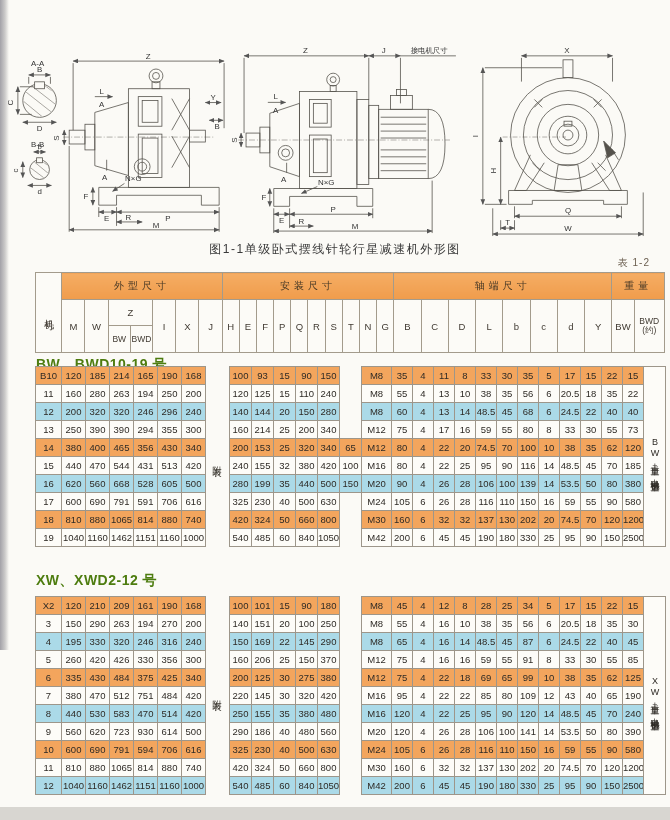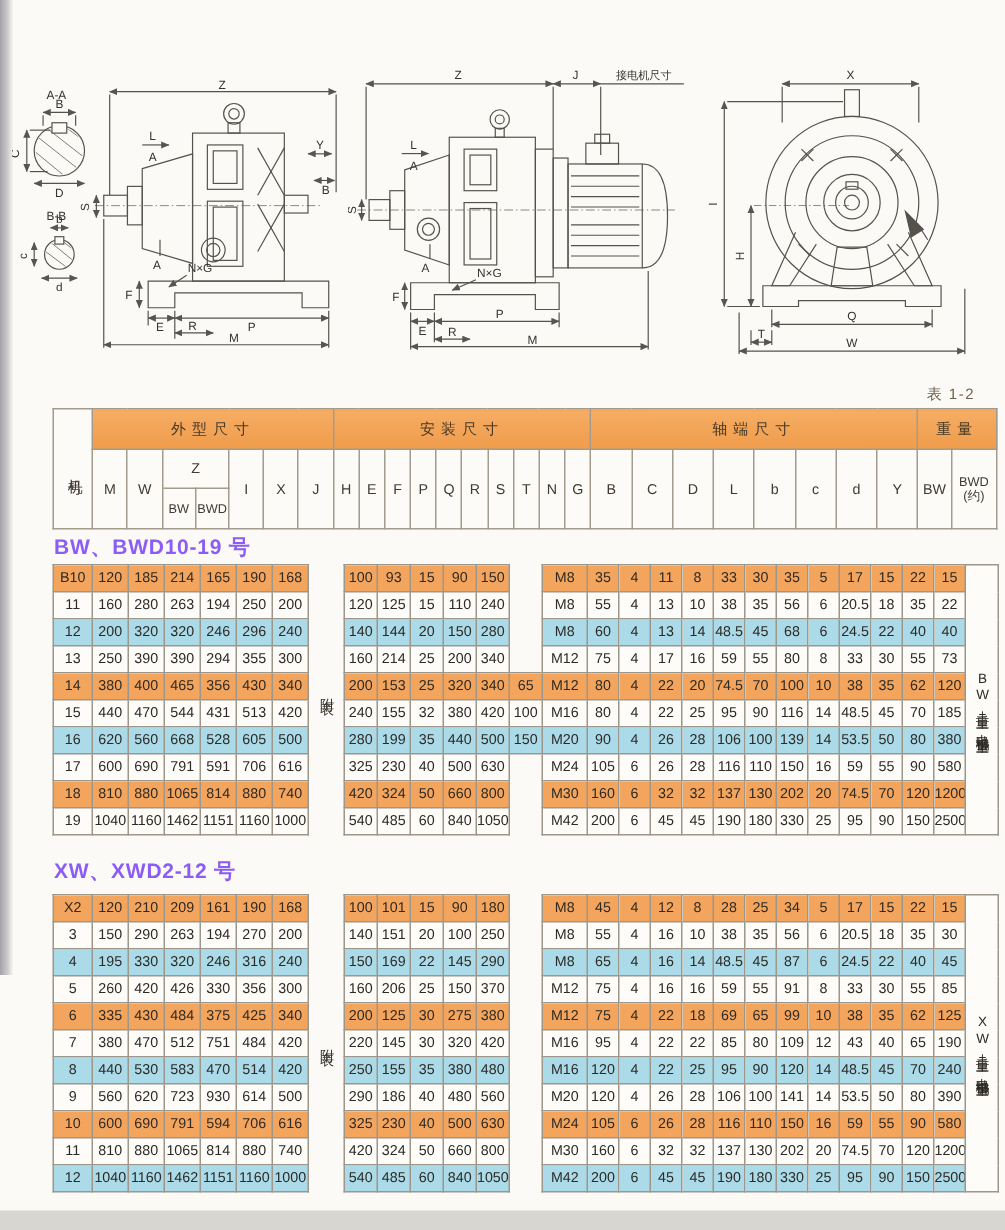--- a/index.html
+++ b/index.html
@@ -2,40 +2,40 @@
 <html><head>
 <meta charset="utf-8">
 <style>
   html,body{margin:0;padding:0;background:#e9e7e3;}
   .page{position:relative;width:670px;height:820px;background:#fbfaf6;overflow:hidden;
         font-family:"Liberation Sans",sans-serif;color:#333;}
   .edge-left{position:absolute;left:0;top:0;width:9px;height:650px;
         background:linear-gradient(90deg,#93929a 0%,#c3c2c2 55%,rgba(251,250,246,0) 100%);opacity:.85;}
   .edge-bottom{position:absolute;left:0;bottom:0;width:100%;height:13px;background:#d8d6d1;}
   .title{position:absolute;left:36px;top:8px;font-size:15px;font-weight:bold;color:#3cb13c;letter-spacing:1px;}
-  .sec-title{position:absolute;left:36px;font-size:14px;font-weight:bold;color:#8b5cf6;letter-spacing:.5px;}
+  .sec-title{position:absolute;left:36px;font-size:14px;font-weight:bold;color:#4d7c0f;letter-spacing:.5px;}
   .caption{position:absolute;left:150px;top:241px;width:370px;text-align:center;font-size:12px;color:#3a3a3a;letter-spacing:1.5px;}
   .table-ref{position:absolute;right:20px;top:256px;font-size:10px;color:#6b5f50;letter-spacing:1px;}
   .diag{position:absolute;}
   .diag text{font-family:"Liberation Sans",sans-serif;}
 
   
   .head-wrap{position:absolute;left:35px;top:272px;width:632px;}
   table.spec-head{border-collapse:collapse;table-layout:fixed;width:630px;font-size:9.5px;color:#403a32;}
   table.spec-head th{border:1px solid #a39b8c;font-weight:normal;padding:0;text-align:center;background:#fcfbf7;}
   table.spec-head th.band{background:linear-gradient(180deg,#f5ad64,#f09c4b);height:26px;letter-spacing:4px;font-size:10px;color:#4a3a26;}
   table.spec-head th.vhead{writing-mode:vertical-rl;text-orientation:upright;letter-spacing:2px;font-size:10px;}
   table.spec-head th.letter{height:52px;}
   table.spec-head th.zcell{height:25px;}
   table.spec-head th.subcell{height:26px;font-size:8.5px;}
   table.spec-head th.twoline{white-space:pre-line;line-height:1.1;font-size:8.5px;}
 
   
   .tbl-wrap{position:absolute;left:35px;}
-  #t1-mount{top:376px;} #t2-mount{top:596px;}
+  #t1-mount{top:366px;} #t2-mount{top:596px;}
   table.data-table{border-collapse:collapse;table-layout:fixed;width:630px;font-size:9.5px;color:#2e2a25;text-align:center;}
   table.data-table td{border:1px solid #9d968a;height:17px;padding:0;overflow:hidden;white-space:nowrap;}
   table.data-table td.gap{border:none;background:transparent;}
   tr.tone-orange td.fill{background:#f3a55d;}
   tr.tone-blue   td.fill{background:#abdae8;}
   tr.tone-plain  td.fill{background:#fdfcf8;}
   table.data-table td.vlab{writing-mode:vertical-rl;text-orientation:upright;font-size:9px;letter-spacing:1px;
         background:#fdfcf8;line-height:1;padding:3px 0;}
   .gap-note{position:absolute;writing-mode:vertical-rl;text-orientation:upright;font-size:9.5px;color:#3a362f;letter-spacing:2px;}
   #gap-note-1{left:210px;top:458px;} #gap-note-2{left:210px;top:692px;}
@@ -271,20 +271,21 @@
     <g font-size="8" fill="#333" text-anchor="middle">
       <text x="101" y="11">X</text>
       <text transform="rotate(-90 11 95)" x="11" y="95">I</text>
       <text transform="rotate(-90 29 130)" x="29" y="130">H</text>
       <text x="102" y="173">Q</text>
       <text x="41" y="185">T</text>
       <text x="102" y="191">W</text>
     </g>
   </svg>
 
+  <div class="caption">图1-1单级卧式摆线针轮行星减速机外形图</div>
   <div class="table-ref">表 1-2</div>
 
   <div class="head-wrap" id="head-mount">
       <table class="spec-head">
         <colgroup>
           <col style="width: 26px;">
           <col style="width: 23px;">
           <col style="width: 23px;">
           <col style="width: 22px;">
           <col style="width: 22px;">

